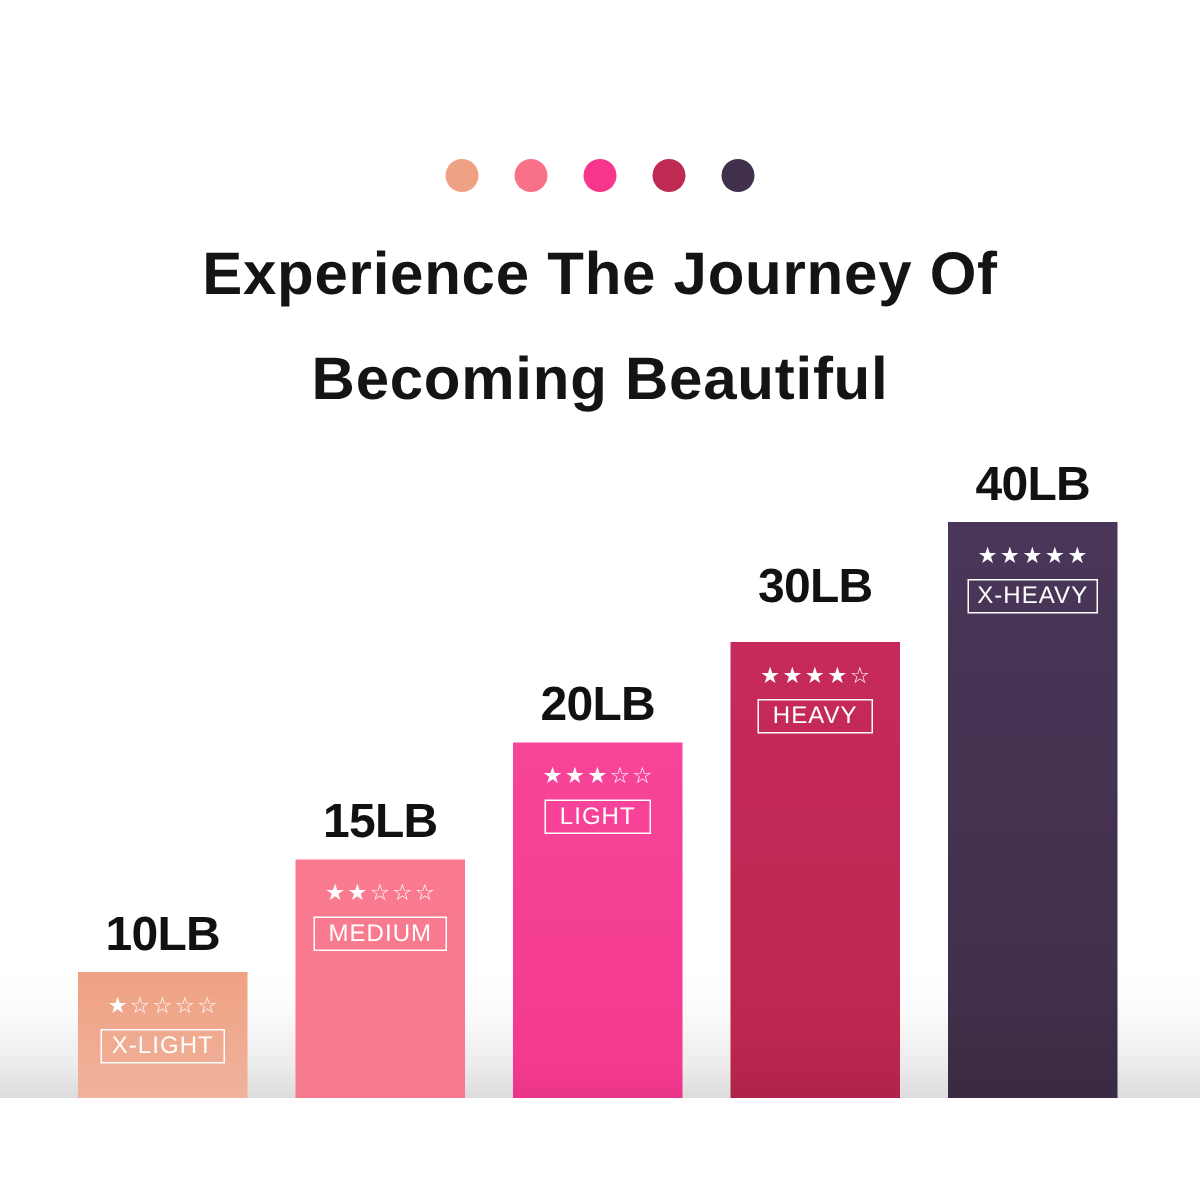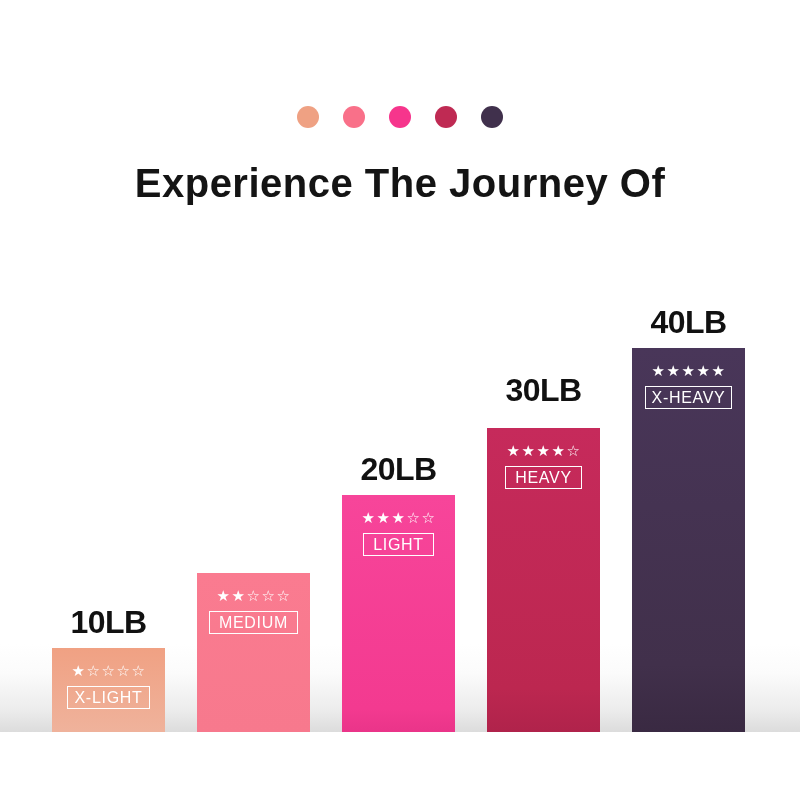--- a/index.html
+++ b/index.html
@@ -134,39 +134,41 @@
   <div id="dot-row">
       <div class="dot" style="background: rgb(239, 161, 131);"></div>
       <div class="dot" style="background: rgb(249, 112, 137);"></div>
       <div class="dot" style="background: rgb(246, 53, 140);"></div>
       <div class="dot" style="background: rgb(191, 42, 83);"></div>
       <div class="dot" style="background: rgb(64, 48, 76);"></div>
     </div>
 
   <div id="headline">
     <span class="line">Experience The Journey Of</span>
+    <span class="line">Becoming Beautiful</span>
   </div>
 
   <div id="chart">
       <div class="bar-group" style="left: 52px; width: 113px; height: 202px;">
         <div class="bar-weight" style="bottom: 156px;">10LB</div>
         <div class="bar" style="height: 152px; background: linear-gradient(rgb(240, 161, 131) 0%, rgb(239, 183, 162) 70%, rgb(207, 143, 117) 100%);">
           <div class="bar-inner">
             <div class="stars">
               <span>★</span>
               <span>☆</span>
               <span>☆</span>
               <span>☆</span>
               <span>☆</span>
             </div>
             <div class="level-box small-pad">X-LIGHT</div>
           </div>
         </div>
       </div>
       <div class="bar-group" style="left: 197px; width: 113px; height: 277px;">
+        <div class="bar-weight" style="bottom: 231px;">15LB</div>
         <div class="bar" style="height: 227px; background: linear-gradient(rgb(250, 123, 144) 0%, rgb(247, 121, 141) 70%, rgb(217, 95, 115) 100%);">
           <div class="bar-inner">
             <div class="stars">
               <span>★</span>
               <span>★</span>
               <span>☆</span>
               <span>☆</span>
               <span>☆</span>
             </div>
             <div class="level-box">MEDIUM</div>

